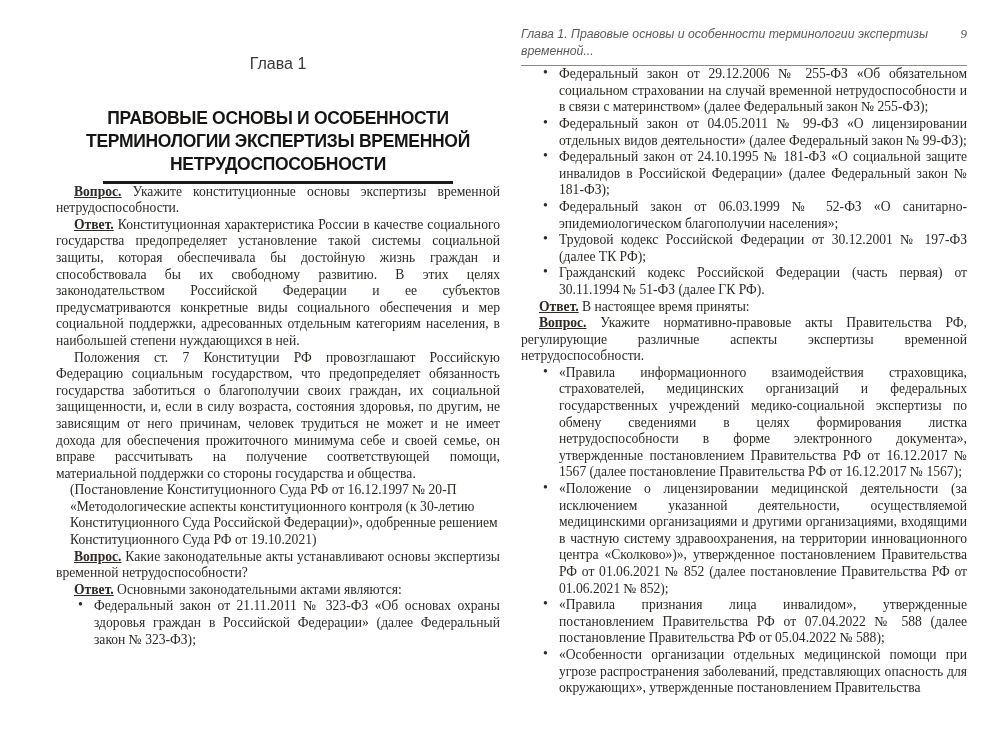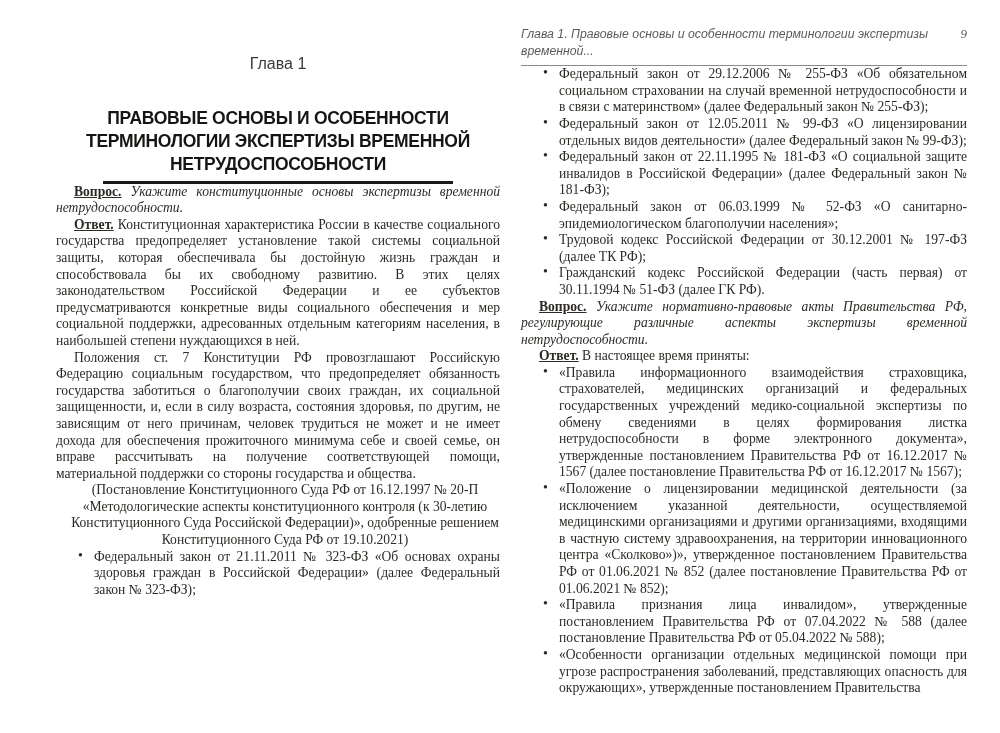--- a/index.html
+++ b/index.html
@@ -55,24 +55,23 @@
   .running-header .pageno { font-family: "Liberation Serif", serif; font-size: 13px; }
 
   
   .body-text { font-size: 13.6px; line-height: 16.6px; }
   p.para {
     margin: 0;
     text-align: justify;
     text-indent: 18px;
   }
   .b { font-weight: bold; text-decoration: underline; }
-  .i { font-style: italic; }
+  .i { }
   p.citation {
     margin: 0;
-    text-align: center;
     text-indent: 0;
     padding-left: 14px;
   }
   ul.ref-list {
     margin: 0;
     padding: 0 0 0 22px;
     list-style: none;
   }
   ul.ref-list li {
     position: relative;
@@ -99,46 +98,48 @@
   <div class="title-rule"></div>
 
   <p class="para mt-q1"><span class="b">Вопрос.</span> <span class="i">Укажите конституционные основы экспертизы временной нетрудоспособности.</span></p>
 
   <p class="para"><span class="b">Ответ.</span> <span>Конституционная характеристика России в качестве социального государства предопределяет установление такой системы социальной защиты, которая обеспечивала бы достойную жизнь граждан и способствовала бы их свободному развитию. В этих целях законодательством Российской Федерации и ее субъектов предусматриваются конкретные виды социального обеспечения и мер социальной поддержки, адресованных отдельным категориям населения, в наибольшей степени нуждающихся в ней.</span></p>
 
   <p class="para">Положения ст. 7 Конституции РФ провозглашают Российскую Федерацию социальным государством, что предопределяет обязанность государства заботиться о благополучии своих граждан, их социальной защищенности, и, если в силу возраста, состояния здоровья, по другим, не зависящим от него причинам, человек трудиться не может и не имеет дохода для обеспечения прожиточного минимума себе и своей семье, он вправе рассчитывать на получение соответствующей помощи, материальной поддержки со стороны государства и общества.</p>
 
   <p class="citation">(Постановление Конституционного Суда РФ от 16.12.1997 № 20-П «Методологические аспекты конституционного контроля (к 30-летию Конституционного Суда Российской Федерации)», одобренные решением Конституционного Суда РФ от 19.10.2021)</p>
 
+  <p class="para mt-sm"><span class="b">Вопрос.</span> <span class="i">Какие законодательные акты устанавливают основы экспертизы временной нетрудоспособности?</span></p>
 
+  <p class="para"><span class="b">Ответ.</span> <span>Основными законодательными актами являются:</span></p>
 
   <ul class="ref-list">
     <li><span class="marker">•</span><span>Федеральный закон от 21.11.2011 № 323-ФЗ «Об основах охраны здоровья граждан в Российской Федерации» (далее Федеральный закон № 323-ФЗ);</span></li>
   </ul>
 </div>
 
 <div class="page-col col-right body-text">
 
   <div class="running-header">
     <span>Глава 1. Правовые основы и особенности терминологии экспертизы временной...</span>
     <span class="pageno">9</span>
   </div>
 
   <ul class="ref-list mt-list">
     <li><span class="marker">•</span><span>Федеральный закон от 29.12.2006 № 255-ФЗ «Об обязательном социальном страховании на случай временной нетрудоспособности и в связи с материнством» (далее Федеральный закон № 255-ФЗ);</span></li>
-    <li><span class="marker">•</span><span>Федеральный закон от 12.05.2011 № 99-ФЗ «О лицензировании отдельных видов деятельности» (далее Федеральный закон № 99-ФЗ);</span></li>
-    <li><span class="marker">•</span><span>Федеральный закон от 22.11.1995 № 181-ФЗ «О социальной защите инвалидов в Российской Федерации» (далее Федеральный закон № 181-ФЗ);</span></li>
+    <li><span class="marker">•</span><span>Федеральный закон от 04.05.2011 № 99-ФЗ «О лицензировании отдельных видов деятельности» (далее Федеральный закон № 99-ФЗ);</span></li>
+    <li><span class="marker">•</span><span>Федеральный закон от 24.10.1995 № 181-ФЗ «О социальной защите инвалидов в Российской Федерации» (далее Федеральный закон № 181-ФЗ);</span></li>
     <li><span class="marker">•</span><span>Федеральный закон от 06.03.1999 № 52-ФЗ «О санитарно-эпидемиологическом благополучии населения»;</span></li>
     <li><span class="marker">•</span><span>Трудовой кодекс Российской Федерации от 30.12.2001 № 197-ФЗ (далее ТК РФ);</span></li>
     <li><span class="marker">•</span><span>Гражданский кодекс Российской Федерации (часть первая) от 30.11.1994 № 51-ФЗ (далее ГК РФ).</span></li>
   </ul>
 
+  <p class="para"><span class="b">Ответ.</span> <span>В настоящее время приняты:</span></p>
+
   <p class="para mt-sm"><span class="b">Вопрос.</span> <span class="i">Укажите нормативно-правовые акты Правительства РФ, регулирующие различные аспекты экспертизы временной нетрудоспособности.</span></p>
-
-  <p class="para"><span class="b">Ответ.</span> <span>В настоящее время приняты:</span></p>
 
   <ul class="ref-list">
     <li><span class="marker">•</span><span>«Правила информационного взаимодействия страховщика, страхователей, медицинских организаций и федеральных государственных учреждений медико-социальной экспертизы по обмену сведениями в целях формирования листка нетрудоспособности в форме электронного документа», утвержденные постановлением Правительства РФ от 16.12.2017 № 1567 (далее постановление Правительства РФ от 16.12.2017 № 1567);</span></li>
     <li><span class="marker">•</span><span>«Положение о лицензировании медицинской деятельности (за исключением указанной деятельности, осуществляемой медицинскими организациями и другими организациями, входящими в частную систему здравоохранения, на территории инновационного центра «Сколково»)», утвержденное постановлением Правительства РФ от 01.06.2021 № 852 (далее постановление Правительства РФ от 01.06.2021 № 852);</span></li>
     <li><span class="marker">•</span><span>«Правила признания лица инвалидом», утвержденные постановлением Правительства РФ от 07.04.2022 № 588 (далее постановление Правительства РФ от 05.04.2022 № 588);</span></li>
     <li><span class="marker">•</span><span>«Особенности организации отдельных медицинской помощи при угрозе распространения заболеваний, представляющих опасность для окружающих», утвержденные постановлением Правительства</span></li>
   </ul>
 </div>
 
 </body></html>

